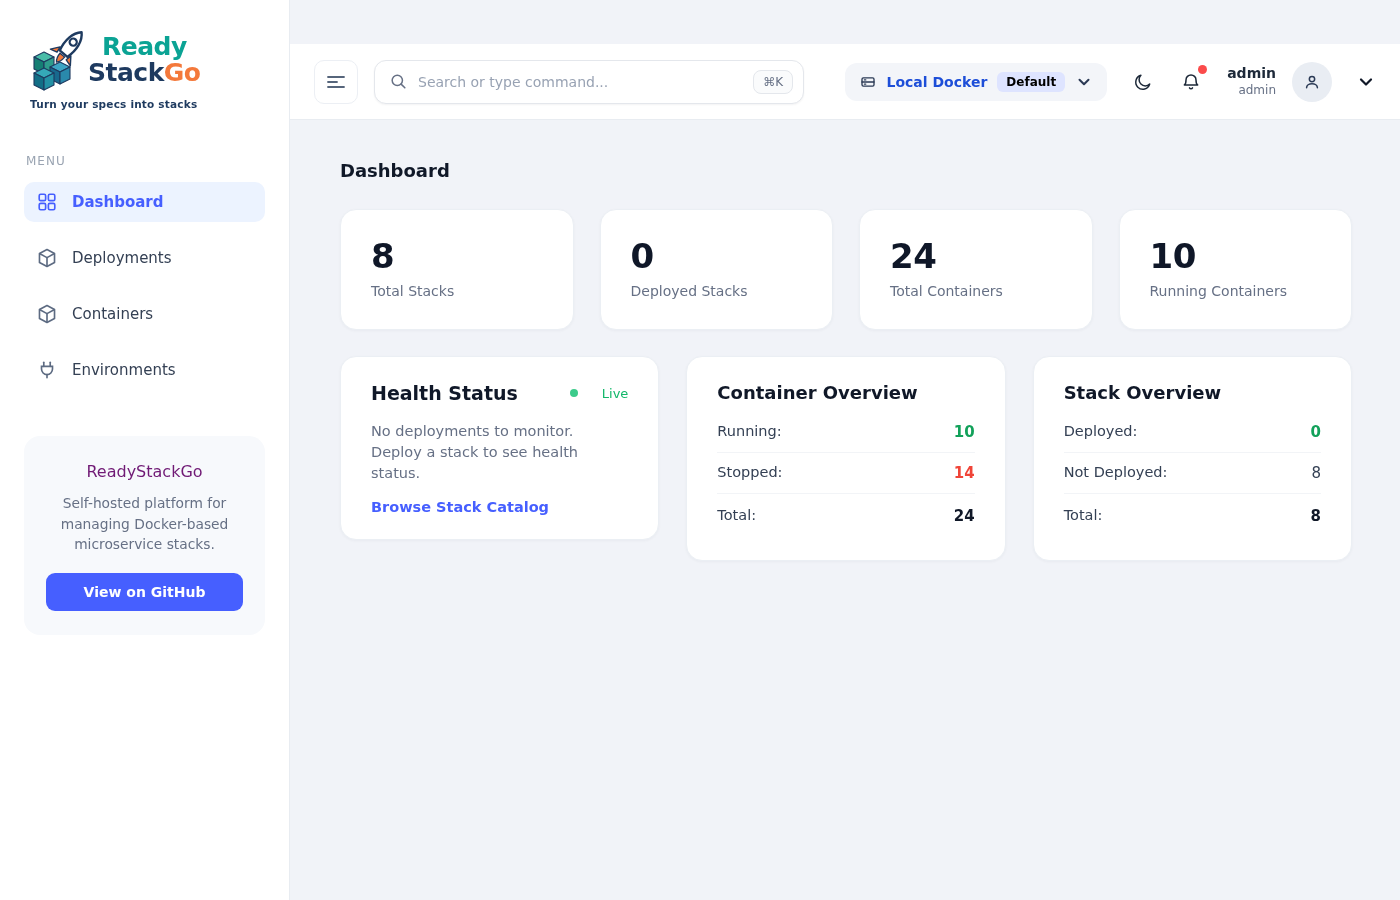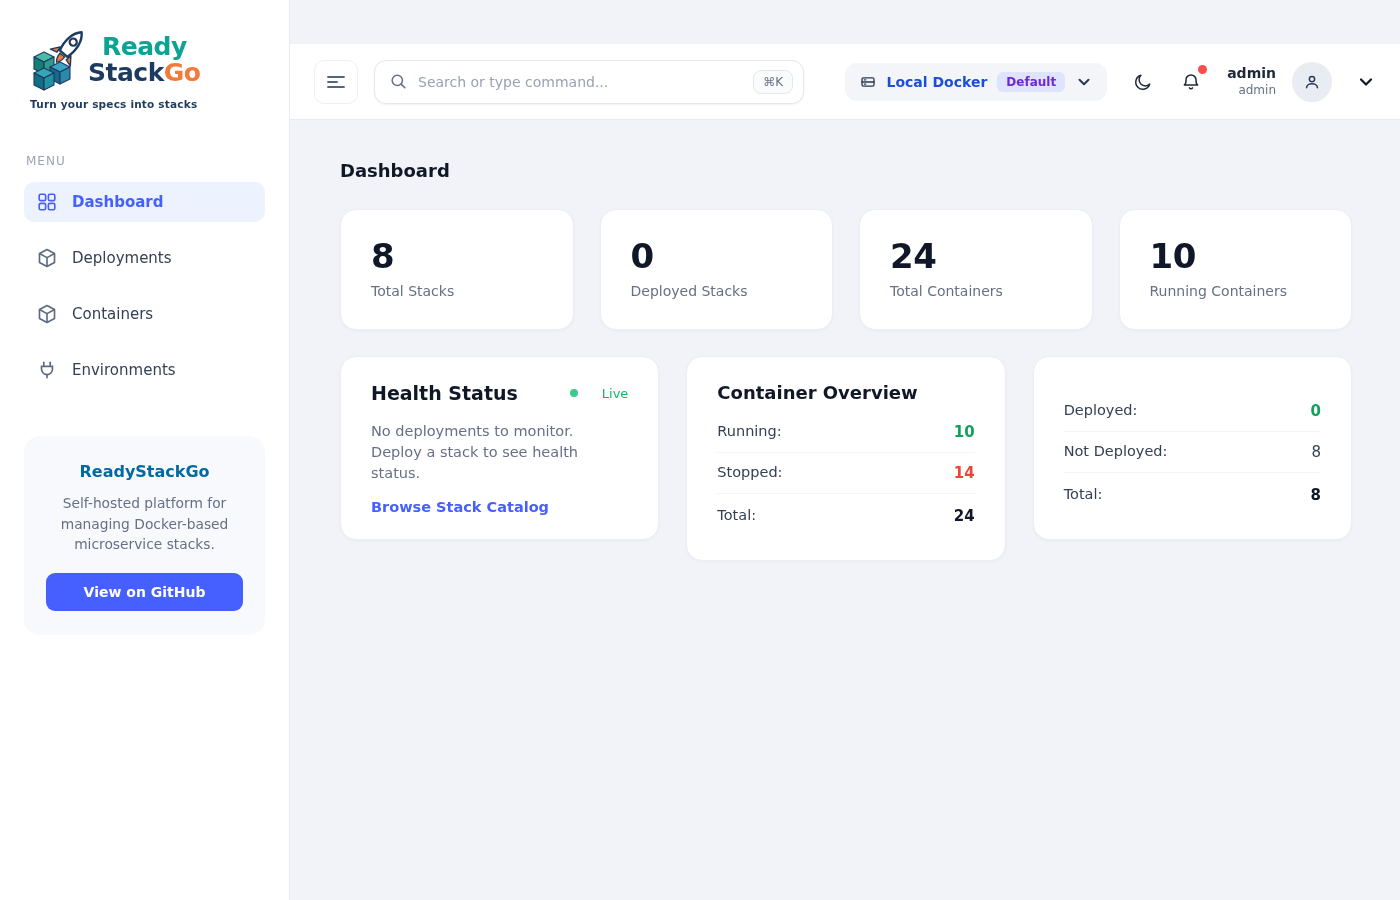--- a/index.html
+++ b/index.html
@@ -31,21 +31,21 @@
     border-radius:10px; font-size:15px; font-weight:500; color:#344054; cursor:pointer;
   }
   .nav-item svg { width:22px; height:22px; color:#5D6B82; flex:none; }
   .nav-item.active { background:#ECF3FF; color:#465FFF; font-weight:600; }
   .nav-item.active svg { color:#465FFF; }
 
   .promo {
     margin-top:46px; background:#F7F9FC; border-radius:16px;
     padding:26px 22px 24px; text-align:center;
   }
-  .promo-title { font-size:16px; font-weight:700; color:#0369a1; }
+  .promo-title { font-size:16px; font-weight:400; color:#701a75; }
   .promo-desc { margin-top:12px; font-size:13.8px; color:#667085; line-height:1.5; }
   .promo-btn {
     margin-top:18px; width:100%; border:0; cursor:pointer;
     background:#465FFF; color:#FFFFFF; font-size:14px; font-weight:600;
     padding:11px 0; border-radius:9px; font-family:inherit;
   }
 
   
   .main-col { flex:1; display:flex; flex-direction:column; height:100%;margin-top:44px; }
   .topbar {
@@ -69,21 +69,21 @@
     border:1px solid #E4E7EC; background:#FAFBFC; color:#667085;
     border-radius:8px; padding:4px 9px; font-size:12px; white-space:nowrap;
   }
   .topbar-right { margin-left:auto; display:flex; align-items:center; gap:24px; }
   .env-pill {
     display:flex; align-items:center; gap:10px; background:#F3F5F9;
     border-radius:12px; padding:9px 14px; cursor:pointer;
   }
   .env-pill svg { width:18px; height:18px; color:#2B3A55; }
   .env-name { font-size:14px; font-weight:600; color:#1d4ed8; }
-  .env-badge { background:#DEE4FF; color:#6d28d9; font-size:12px; font-weight:600; border-radius:6px; padding:3px 9px; }
+  .env-badge { background:#DEE4FF; color:#000000; font-size:12px; font-weight:600; border-radius:6px; padding:3px 9px; }
   .chev { width:16px; height:16px; color:#475467; }
   .icon-btn { position:relative; background:none; border:0; cursor:pointer; display:flex; padding:2px; }
   .icon-btn svg { width:20px; height:20px; color:#1D2939; }
   .notif-dot { position:absolute; top:-5px; right:-4px; width:9px; height:9px; border-radius:50%; background:#FB4B4B; }
   .user-meta { text-align:right; line-height:1.25; cursor:pointer; }
   .user-name { font-size:14px; font-weight:700; color:#1D2939; }
   .user-role { font-size:12px; color:#667085; }
   .avatar {
     width:40px; height:40px; border-radius:50%; background:#E9EDF3;
     display:flex; align-items:center; justify-content:center; cursor:pointer; margin-left:-8px;
@@ -329,20 +329,21 @@
               <span class="kv-val v-red">14</span>
             </div>
             <div class="kv-row">
               <span>Total:</span>
               <span class="kv-val v-dark">24</span>
             </div>
           </div>
         </div>
 
         <div class="panel">
+          <div class="panel-title sm">Stack Overview</div>
           <div class="kv-rows">
             <div class="kv-row">
               <span>Deployed:</span>
               <span class="kv-val v-green">0</span>
             </div>
             <div class="kv-row">
               <span>Not Deployed:</span>
               <span class="kv-val v-plain">8</span>
             </div>
             <div class="kv-row">

